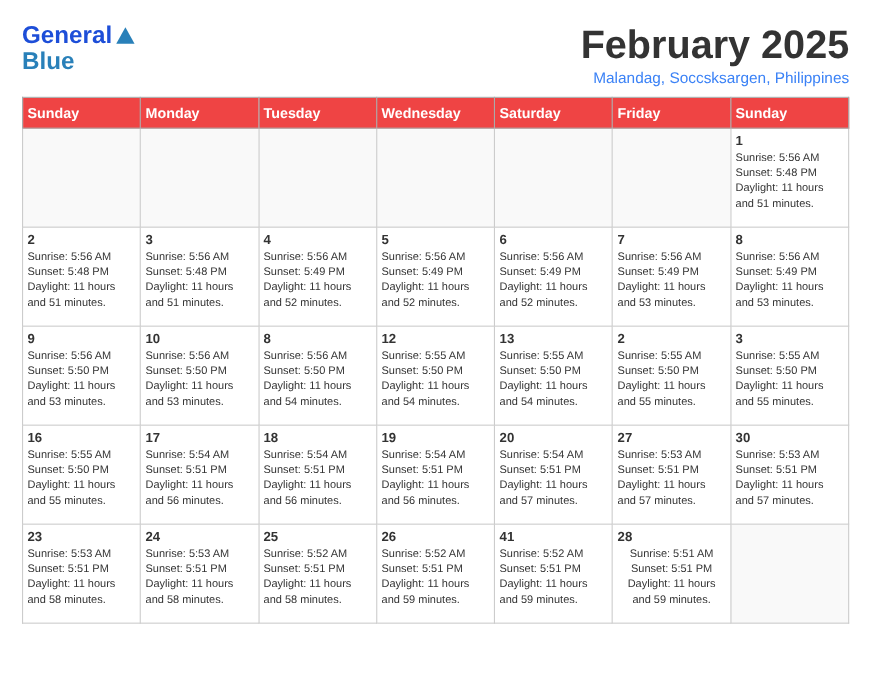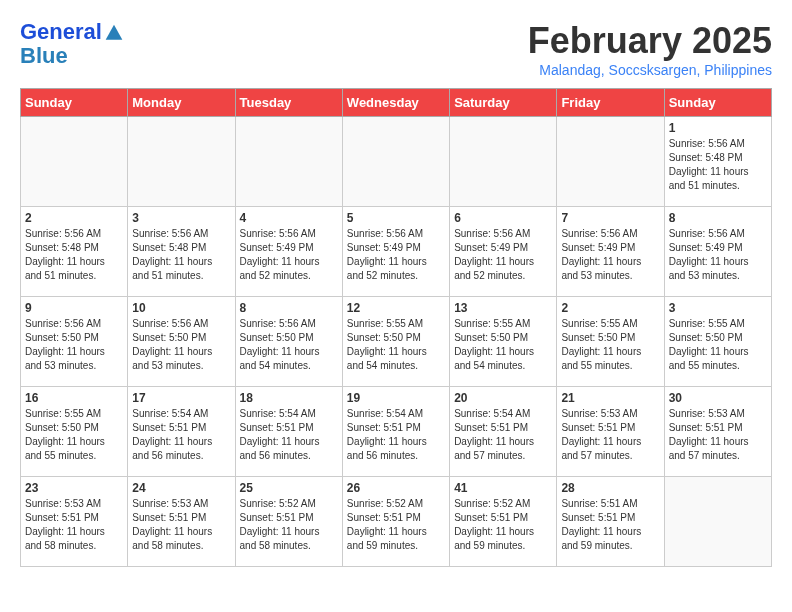--- a/index.html
+++ b/index.html
@@ -264,21 +264,21 @@
 and 56 minutes.</div>
         </td>
         <td>
           <span class="day-number">20</span>
           <div class="day-info" style="white-space: pre-line;">Sunrise: 5:54 AM
 Sunset: 5:51 PM
 Daylight: 11 hours
 and 57 minutes.</div>
         </td>
         <td>
-          <span class="day-number">21</span>
+          <span class="day-number">27</span>
           <div class="day-info" style="white-space: pre-line;">Sunrise: 5:53 AM
 Sunset: 5:51 PM
 Daylight: 11 hours
 and 57 minutes.</div>
         </td>
         <td>
           <span class="day-number">30</span>
           <div class="day-info" style="white-space: pre-line;">Sunrise: 5:53 AM
 Sunset: 5:51 PM
 Daylight: 11 hours
@@ -316,21 +316,21 @@
         </td>
         <td>
           <span class="day-number">41</span>
           <div class="day-info" style="white-space: pre-line;">Sunrise: 5:52 AM
 Sunset: 5:51 PM
 Daylight: 11 hours
 and 59 minutes.</div>
         </td>
         <td>
           <span class="day-number">28</span>
-          <div class="day-info" style="white-space: pre-line;">Sunrise: 5:51 AM
+          <div class="day-info" style="white-space: pre-line; text-align: center;">Sunrise: 5:51 AM
 Sunset: 5:51 PM
 Daylight: 11 hours
 and 59 minutes.</div>
         </td>
         <td class="empty"></td>
       </tr>
     </tbody>
 </table>
 
 </body></html>

